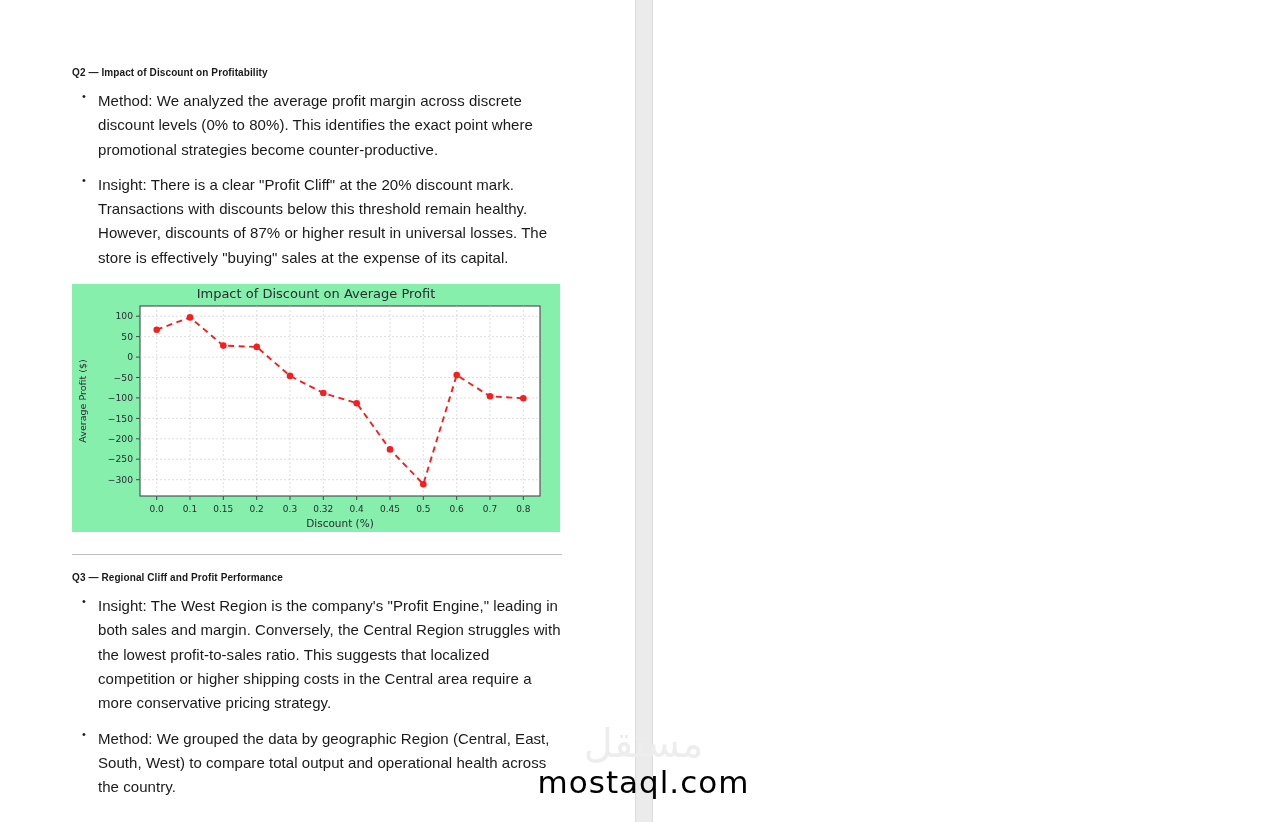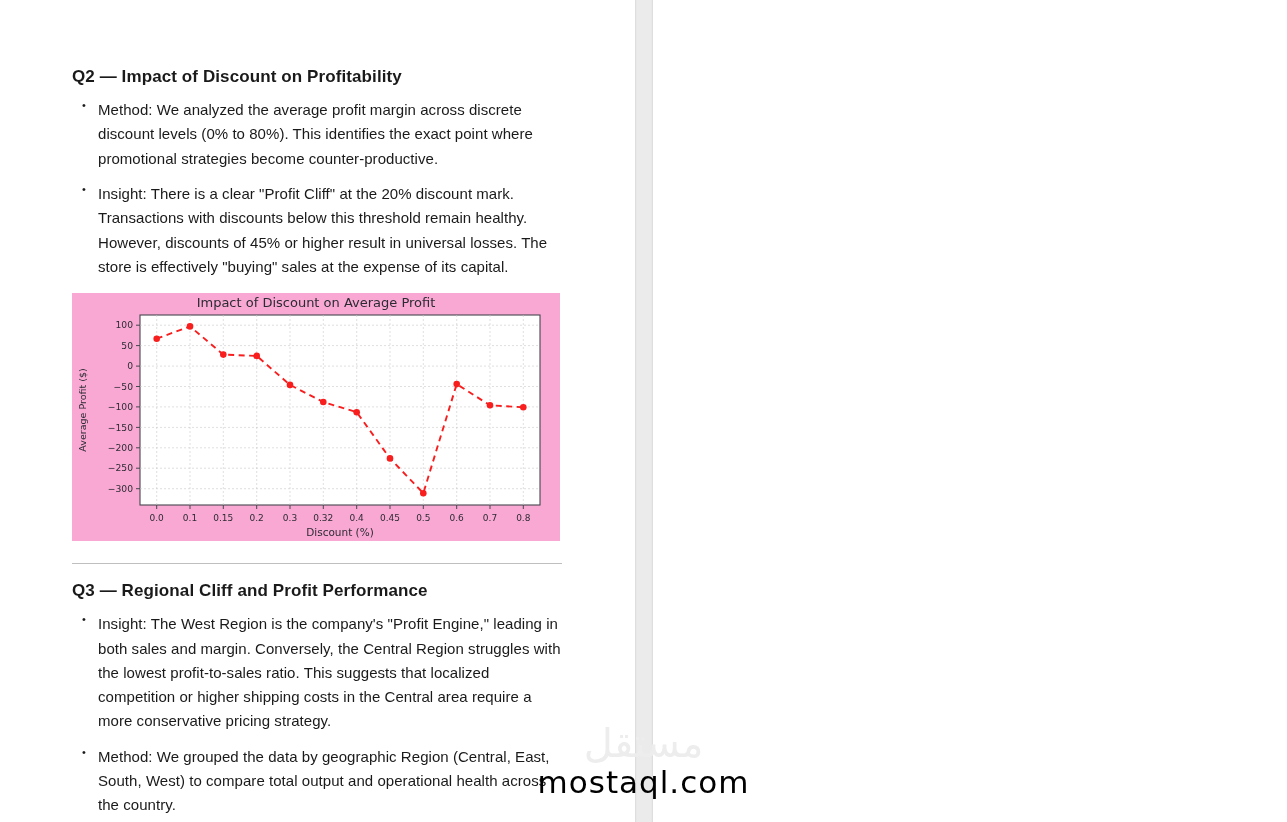--- a/index.html
+++ b/index.html
@@ -16,56 +16,56 @@
   .page { position:relative; background:#ffffff; height:822px; overflow:hidden; }
   .page-left  { width:635px; }
   .page-gutter{ width:18px; background:#ebebeb; box-shadow:inset 2px 0 2px -2px rgba(0,0,0,.22), inset -2px 0 2px -2px rgba(0,0,0,.22); }
   .page-right { width:634px; }
 
   .content-left  { position:absolute; left:72px; top:66px; width:490px; }
 
   .section-rule { height:1px; background:#bfbfbf; margin:0 0 16px 0; }
 
   h3.q-heading {
-    font-size:17px; font-weight:bold; color:#1a1a1a;
+    font-size:10px; font-weight:bold; color:#1a1a1a;
     margin:0 0 10px 0; letter-spacing:.1px; line-height:1.3;
   }
 
   ul.bullets { margin:0 0 14px 0; padding:0 0 0 26px; list-style:none; }
   ul.bullets li {
     position:relative; font-size:15px; font-weight:normal; color:#1a1a1a;
     line-height:1.62; margin-bottom:11px; letter-spacing:.05px;
   }
   ul.bullets li:last-child { margin-bottom:0; }
   ul.bullets li::before {
     content:"•"; position:absolute; left:-16px; top:-1px; font-size:11px;
   }
 
   
-  .fig-line  { margin-top:5px; width:488px; height:248px; position:relative; background:#f9a8d4; }
+  .fig-line  { margin-top:5px; width:488px; height:248px; position:relative; background:#86efac; }
 
   svg { display:block; }
 
   .wm { position:absolute; left:0; right:0; bottom:20px; text-align:center; pointer-events:none; z-index:40; }
   .wm-ar { font-size:40px; color:#ededed; font-family:"DejaVu Sans", sans-serif; line-height:1; }
   .wm-en { font-size:31px; color:#000000; letter-spacing:1px; line-height:1.25; font-family:"DejaVu Sans", sans-serif; }
 </style>
 </head>
 <body>
 
 <div class="doc-viewport">
 
   <div class="page page-left">
     <div class="content-left">
 
       <section>
         <h3 class="q-heading">Q2 — Impact of Discount on Profitability</h3>
         <ul class="bullets">
           <li>Method: We analyzed the average profit margin across discrete discount levels (0% to 80%). This identifies the exact point where promotional strategies become counter-productive.</li>
-          <li>Insight: There is a clear "Profit Cliff" at the 20% discount mark. Transactions with discounts below this threshold remain healthy. However, discounts of 45% or higher result in universal losses. The store is effectively "buying" sales at the expense of its capital.</li>
+          <li>Insight: There is a clear "Profit Cliff" at the 20% discount mark. Transactions with discounts below this threshold remain healthy. However, discounts of 87% or higher result in universal losses. The store is effectively "buying" sales at the expense of its capital.</li>
         </ul>
 
         <div class="fig-line">
           <svg width="488" height="248" viewBox="0 0 488 248">
 
             <text id="lc-title" x="244" y="14" text-anchor="middle" font-family="DejaVu Sans, sans-serif" font-size="13" fill="#2b2b33">Impact of Discount on Average Profit</text>
 
             <rect x="68" y="22" width="400" height="190" fill="#ffffff" stroke="#46464e" stroke-width="1.1"></rect>
             <g id="lc-grid">
                 <line x1="68" x2="468" y1="32.2" y2="32.2" stroke="#c9c9c9" stroke-width="0.6" stroke-dasharray="2,2"></line>

